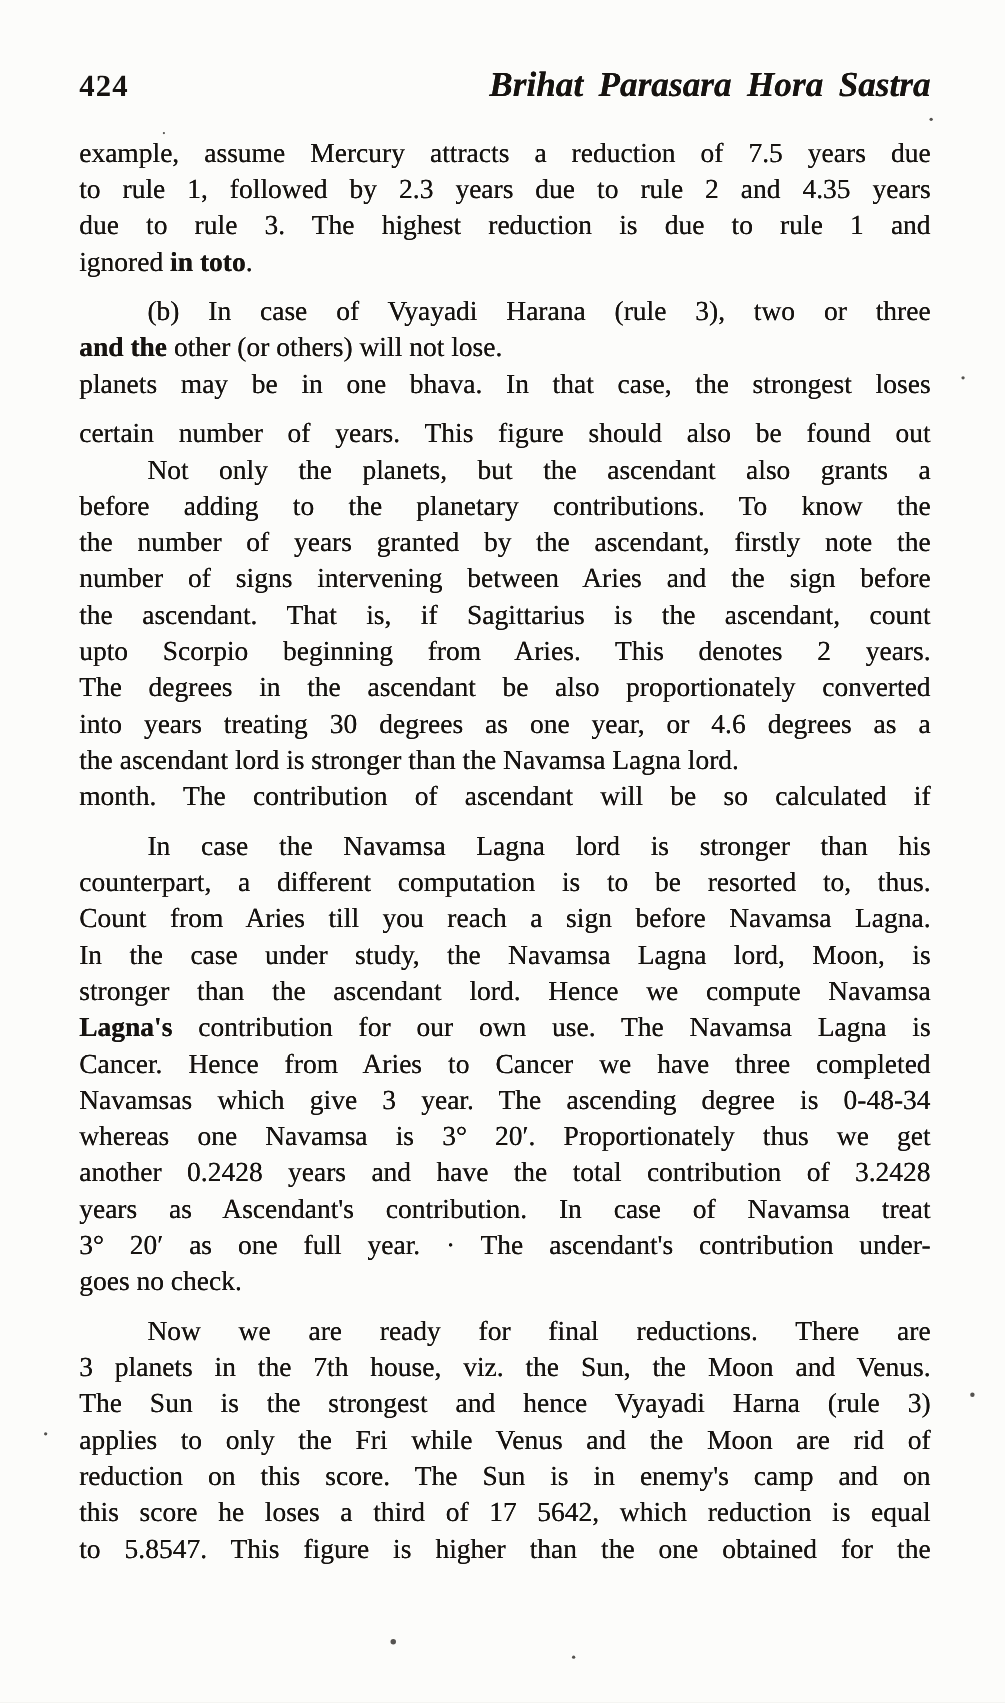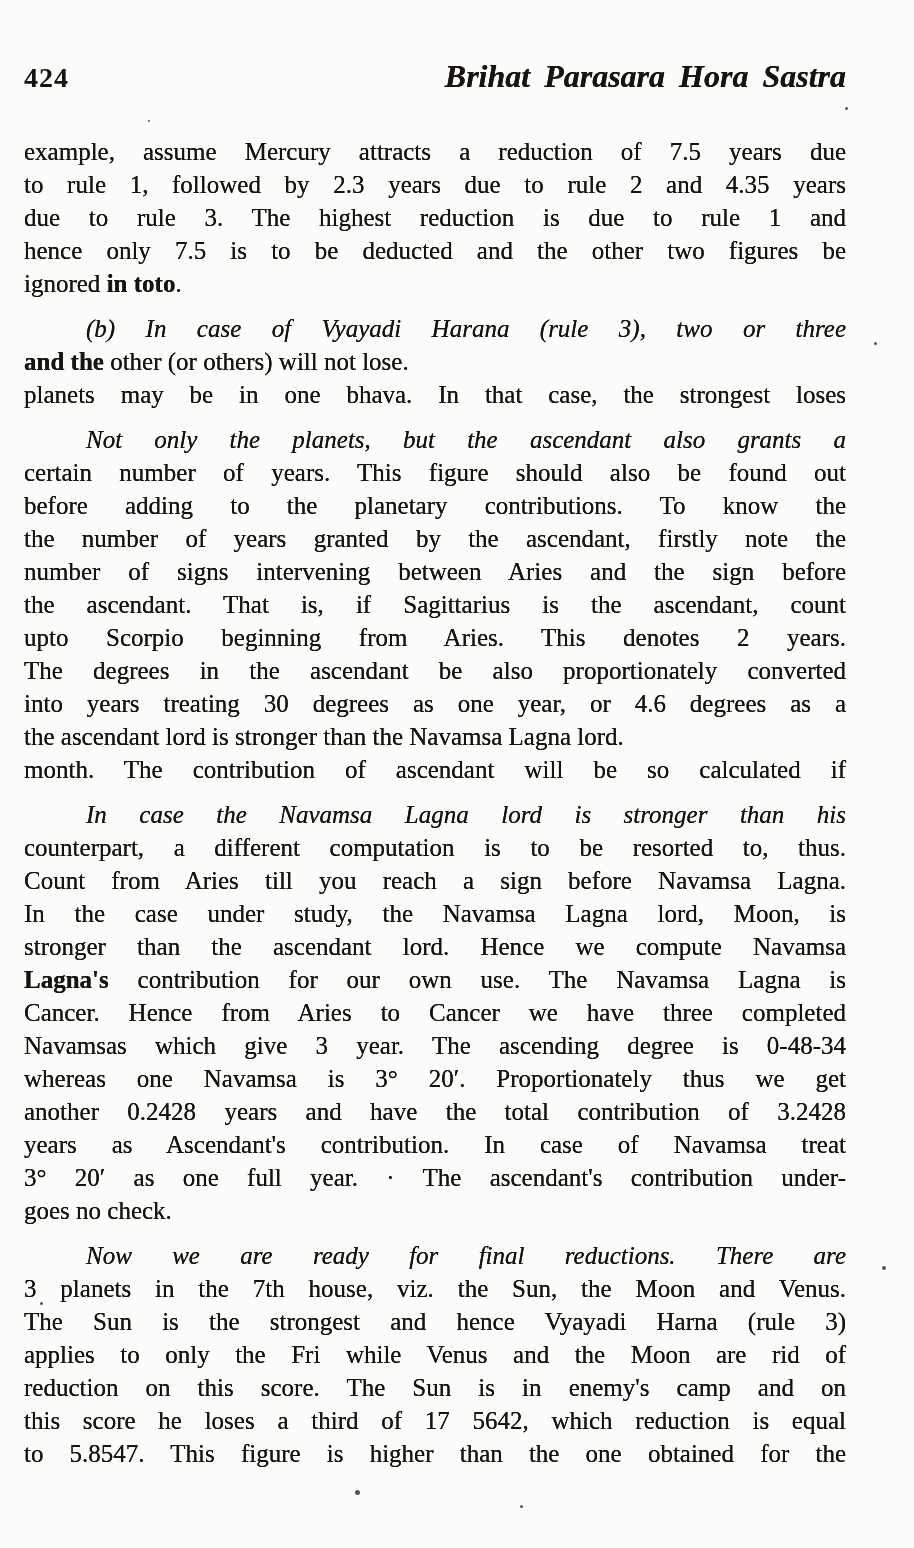--- a/index.html
+++ b/index.html
@@ -9,54 +9,54 @@
   }
   .page {
     position: relative;
     width: 914px;
     height: 1548px;
     background: var(--paper, #fcfcfa);
     color: var(--ink, #161310);
     font-family: "Liberation Serif", "DejaVu Serif", serif;
     overflow: hidden;
     box-sizing: border-box;
-    padding: 58px 68px 0 24px;
+    padding: 58px 68px 0 72px;
   }
   .page-header {
     display: flex;
     justify-content: space-between;
     align-items: baseline;
   }
   .page-number {
     font-size: 28px;
     font-weight: bold;
     letter-spacing: 1px;
   }
   .running-title {
     font-size: 32px;
     font-weight: bold;
     font-style: italic;
     word-spacing: 6px;
     text-shadow: 0 0 0.5px currentColor;
   }
   .page-body {
-    margin-top: 40px;
+    margin-top: 28px;
     font-size: 25px;
     line-height: 33px;
     text-shadow: 0 0 0.5px currentColor;
   }
   .paragraph + .paragraph { margin-top: 12px; }
   .line {
     text-align: justify;
     text-align-last: justify;
     white-space: normal;
   }
   .line.last { text-align-last: left; }
   .line.last.fill { text-align-last: justify; }
-  .line.indent { text-indent: 62px; font-style: italic; }
+  .line.indent { text-indent: 62px; }
   b { font-weight: bold; }
   .speck {
     position: absolute;
     background: #2a2username5;
     background: #2a2825;
     border-radius: 50%;
     opacity: 0.8;
   }
 </style>
 </head>
@@ -67,31 +67,30 @@
   <header class="page-header">
     <span class="page-number">424</span>
     <span class="running-title">Brihat Parasara Hora Sastra</span>
   </header>
 
   <main class="page-body">
       <div class="paragraph">
         <div class="line">example, assume Mercury attracts a reduction of 7.5 years due</div>
         <div class="line">to rule 1, followed by 2.3 years due to rule 2 and 4.35 years</div>
         <div class="line">due to rule 3. The highest reduction is due to rule 1 and</div>
-        <div class="line">hence only 7.5 is to be deducted and the other two figures be</div>
         <div class="line last">ignored <b>in toto</b>.</div>
       </div>
       <div class="paragraph">
         <div class="line indent">(b) In case of Vyayadi Harana (rule 3), two or three</div>
         <div class="line last"><b>and the</b> other (or others) will not lose.</div>
         <div class="line">planets may be in one bhava. In that case, the strongest loses</div>
       </div>
       <div class="paragraph">
+        <div class="line">certain number of years. This figure should also be found out</div>
         <div class="line indent">Not only the planets, but the ascendant also grants a</div>
-        <div class="line">certain number of years. This figure should also be found out</div>
         <div class="line">before adding to the planetary contributions. To know the</div>
         <div class="line">the number of years granted by the ascendant, firstly note the</div>
         <div class="line">number of signs intervening between Aries and the sign before</div>
         <div class="line">the ascendant. That is, if Sagittarius is the ascendant, count</div>
         <div class="line">upto Scorpio beginning from Aries. This denotes 2 years.</div>
         <div class="line">The degrees in the ascendant be also proportionately converted</div>
         <div class="line">into years treating 30 degrees as one year, or 4.6 degrees as a</div>
         <div class="line last">the ascendant lord is stronger than the Navamsa Lagna lord.</div>
         <div class="line">month. The contribution of ascendant will be so calculated if</div>
       </div>

